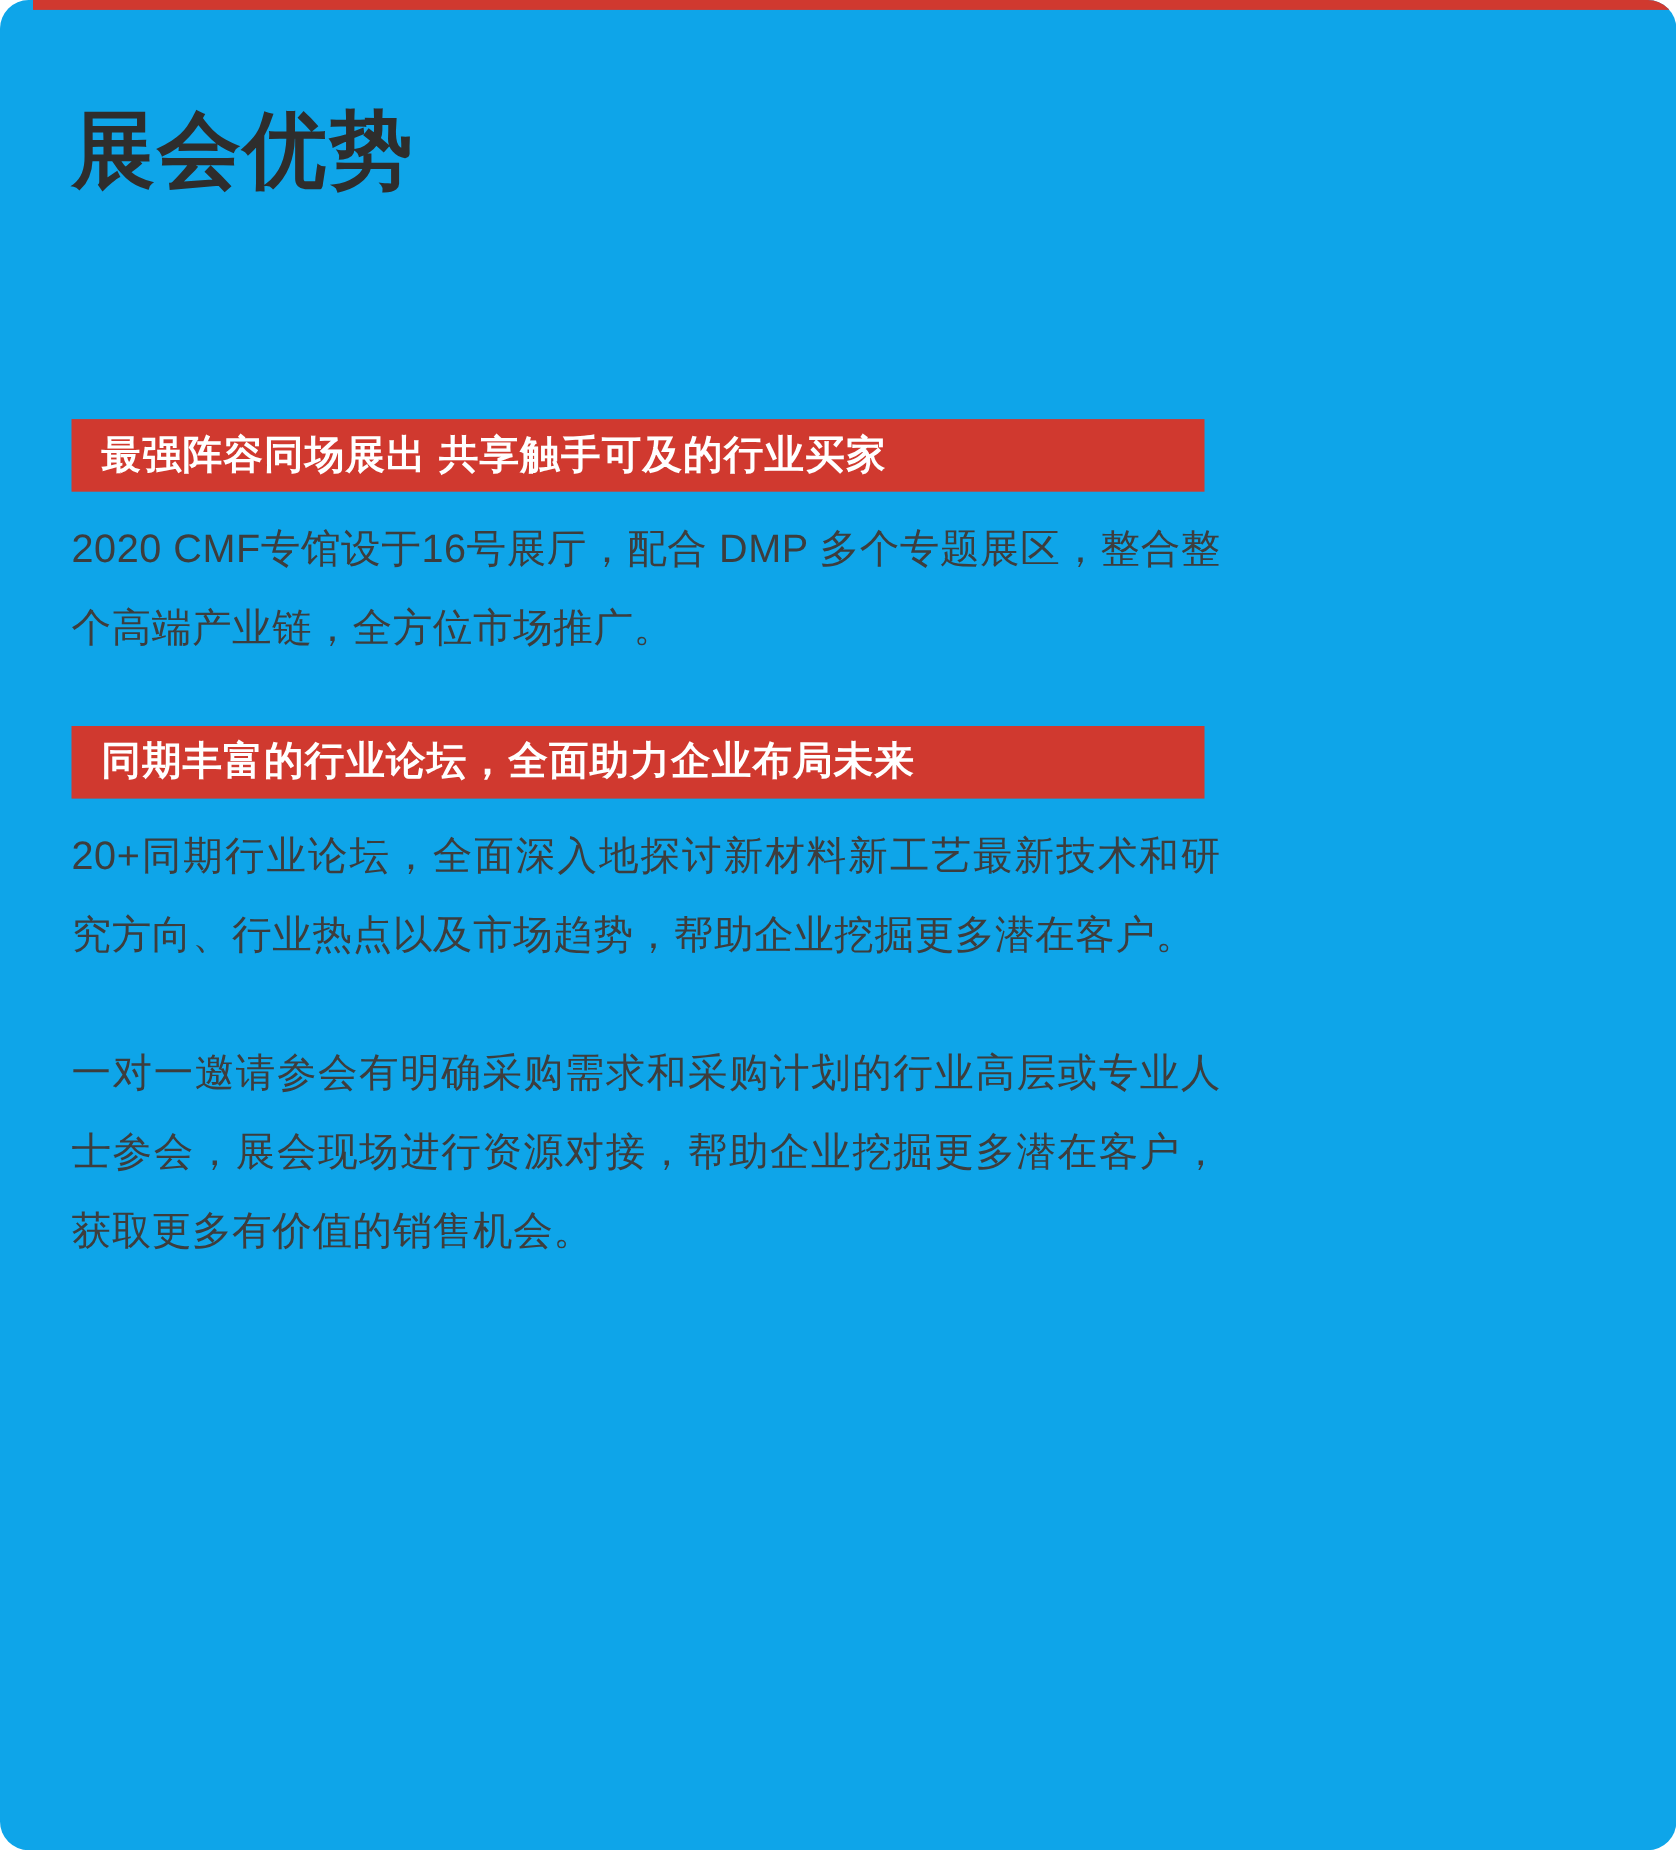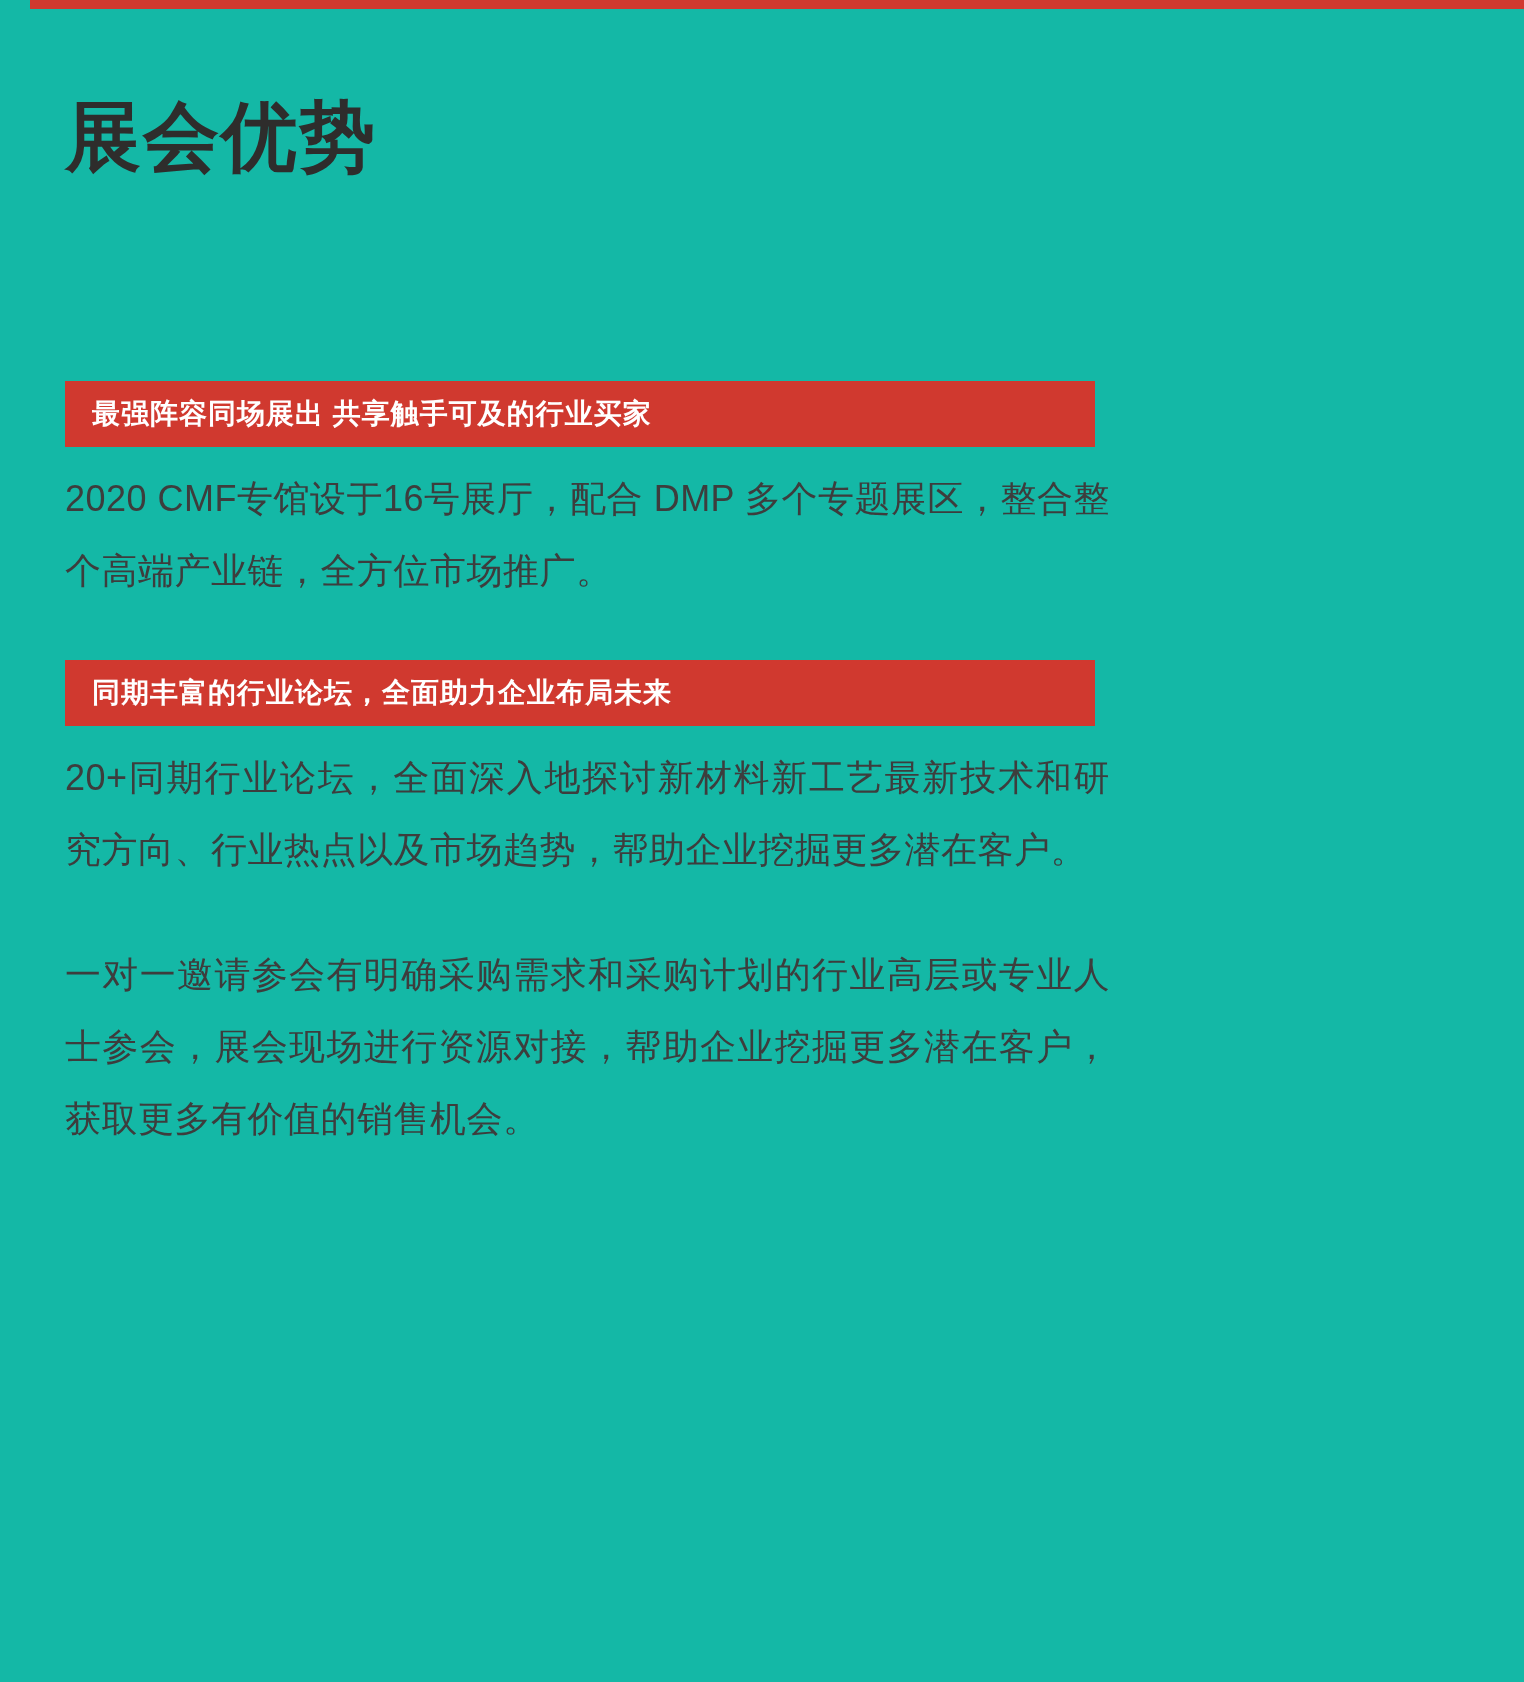--- a/index.html
+++ b/index.html
@@ -4,22 +4,23 @@
 <style>
   * { margin: 0; padding: 0; box-sizing: border-box; }
   html, body {
     background: #ffffff;
     font-family: "Liberation Sans", sans-serif;
   }
   .page {
     position: relative;
     width: 1524px;
     height: 1682px;
-    background: #14b8a6;
+    background: #0ea5e9;
     overflow: hidden;
+    border-radius: 26px;
   }
   .top-strip {
     position: absolute;
     top: 0;
     left: 30px;
     right: 0;
     height: 9px;
     background: var(--accent, #d0392f);
   }
   .page-title {
@@ -38,21 +39,21 @@
     width: 1030px;
     height: 66px;
     background: var(--accent, #d0392f);
     display: flex;
     align-items: center;
     padding-left: 27px;
   }
   .banner .heading-text {
     color: #ffffff;
     font-weight: bold;
-    font-size: 28px;
+    font-size: 36px;
     letter-spacing: 1px;
     white-space: nowrap;
   }
   .body-text {
     margin-top: 16px;
     width: 1045px;
     font-size: 36px;
     line-height: 72px;
     color: #3d3d3d;
     text-align: justify;

